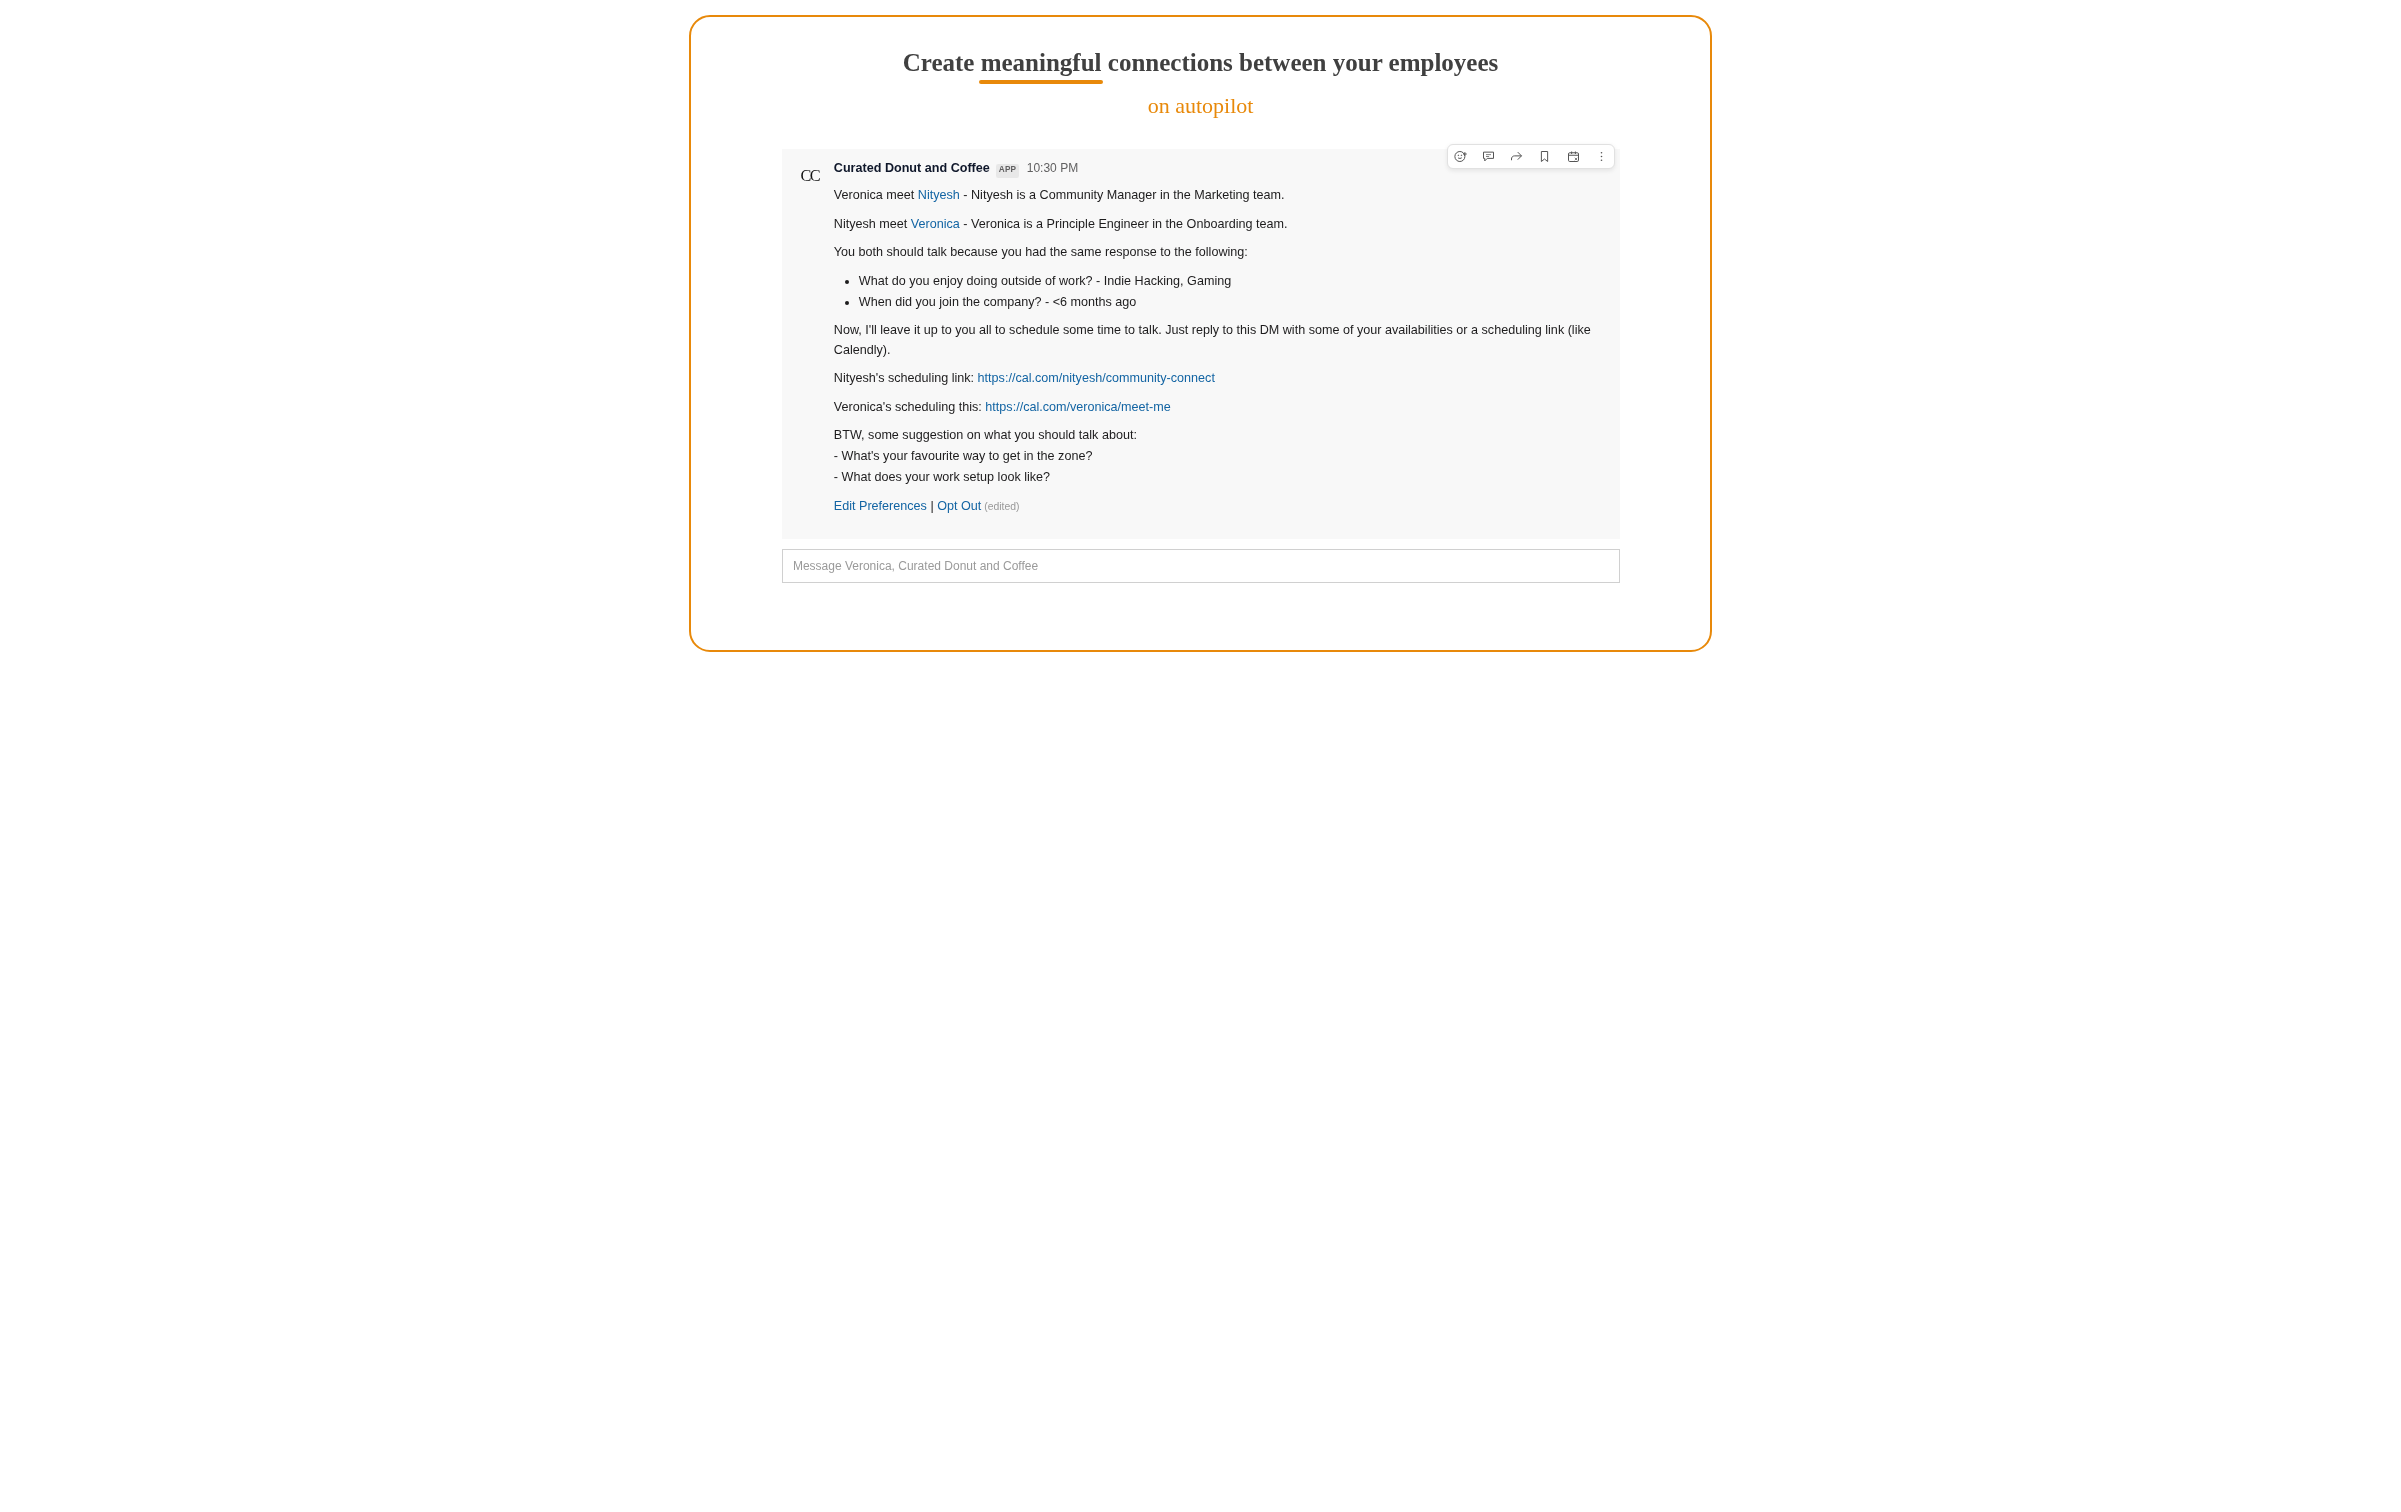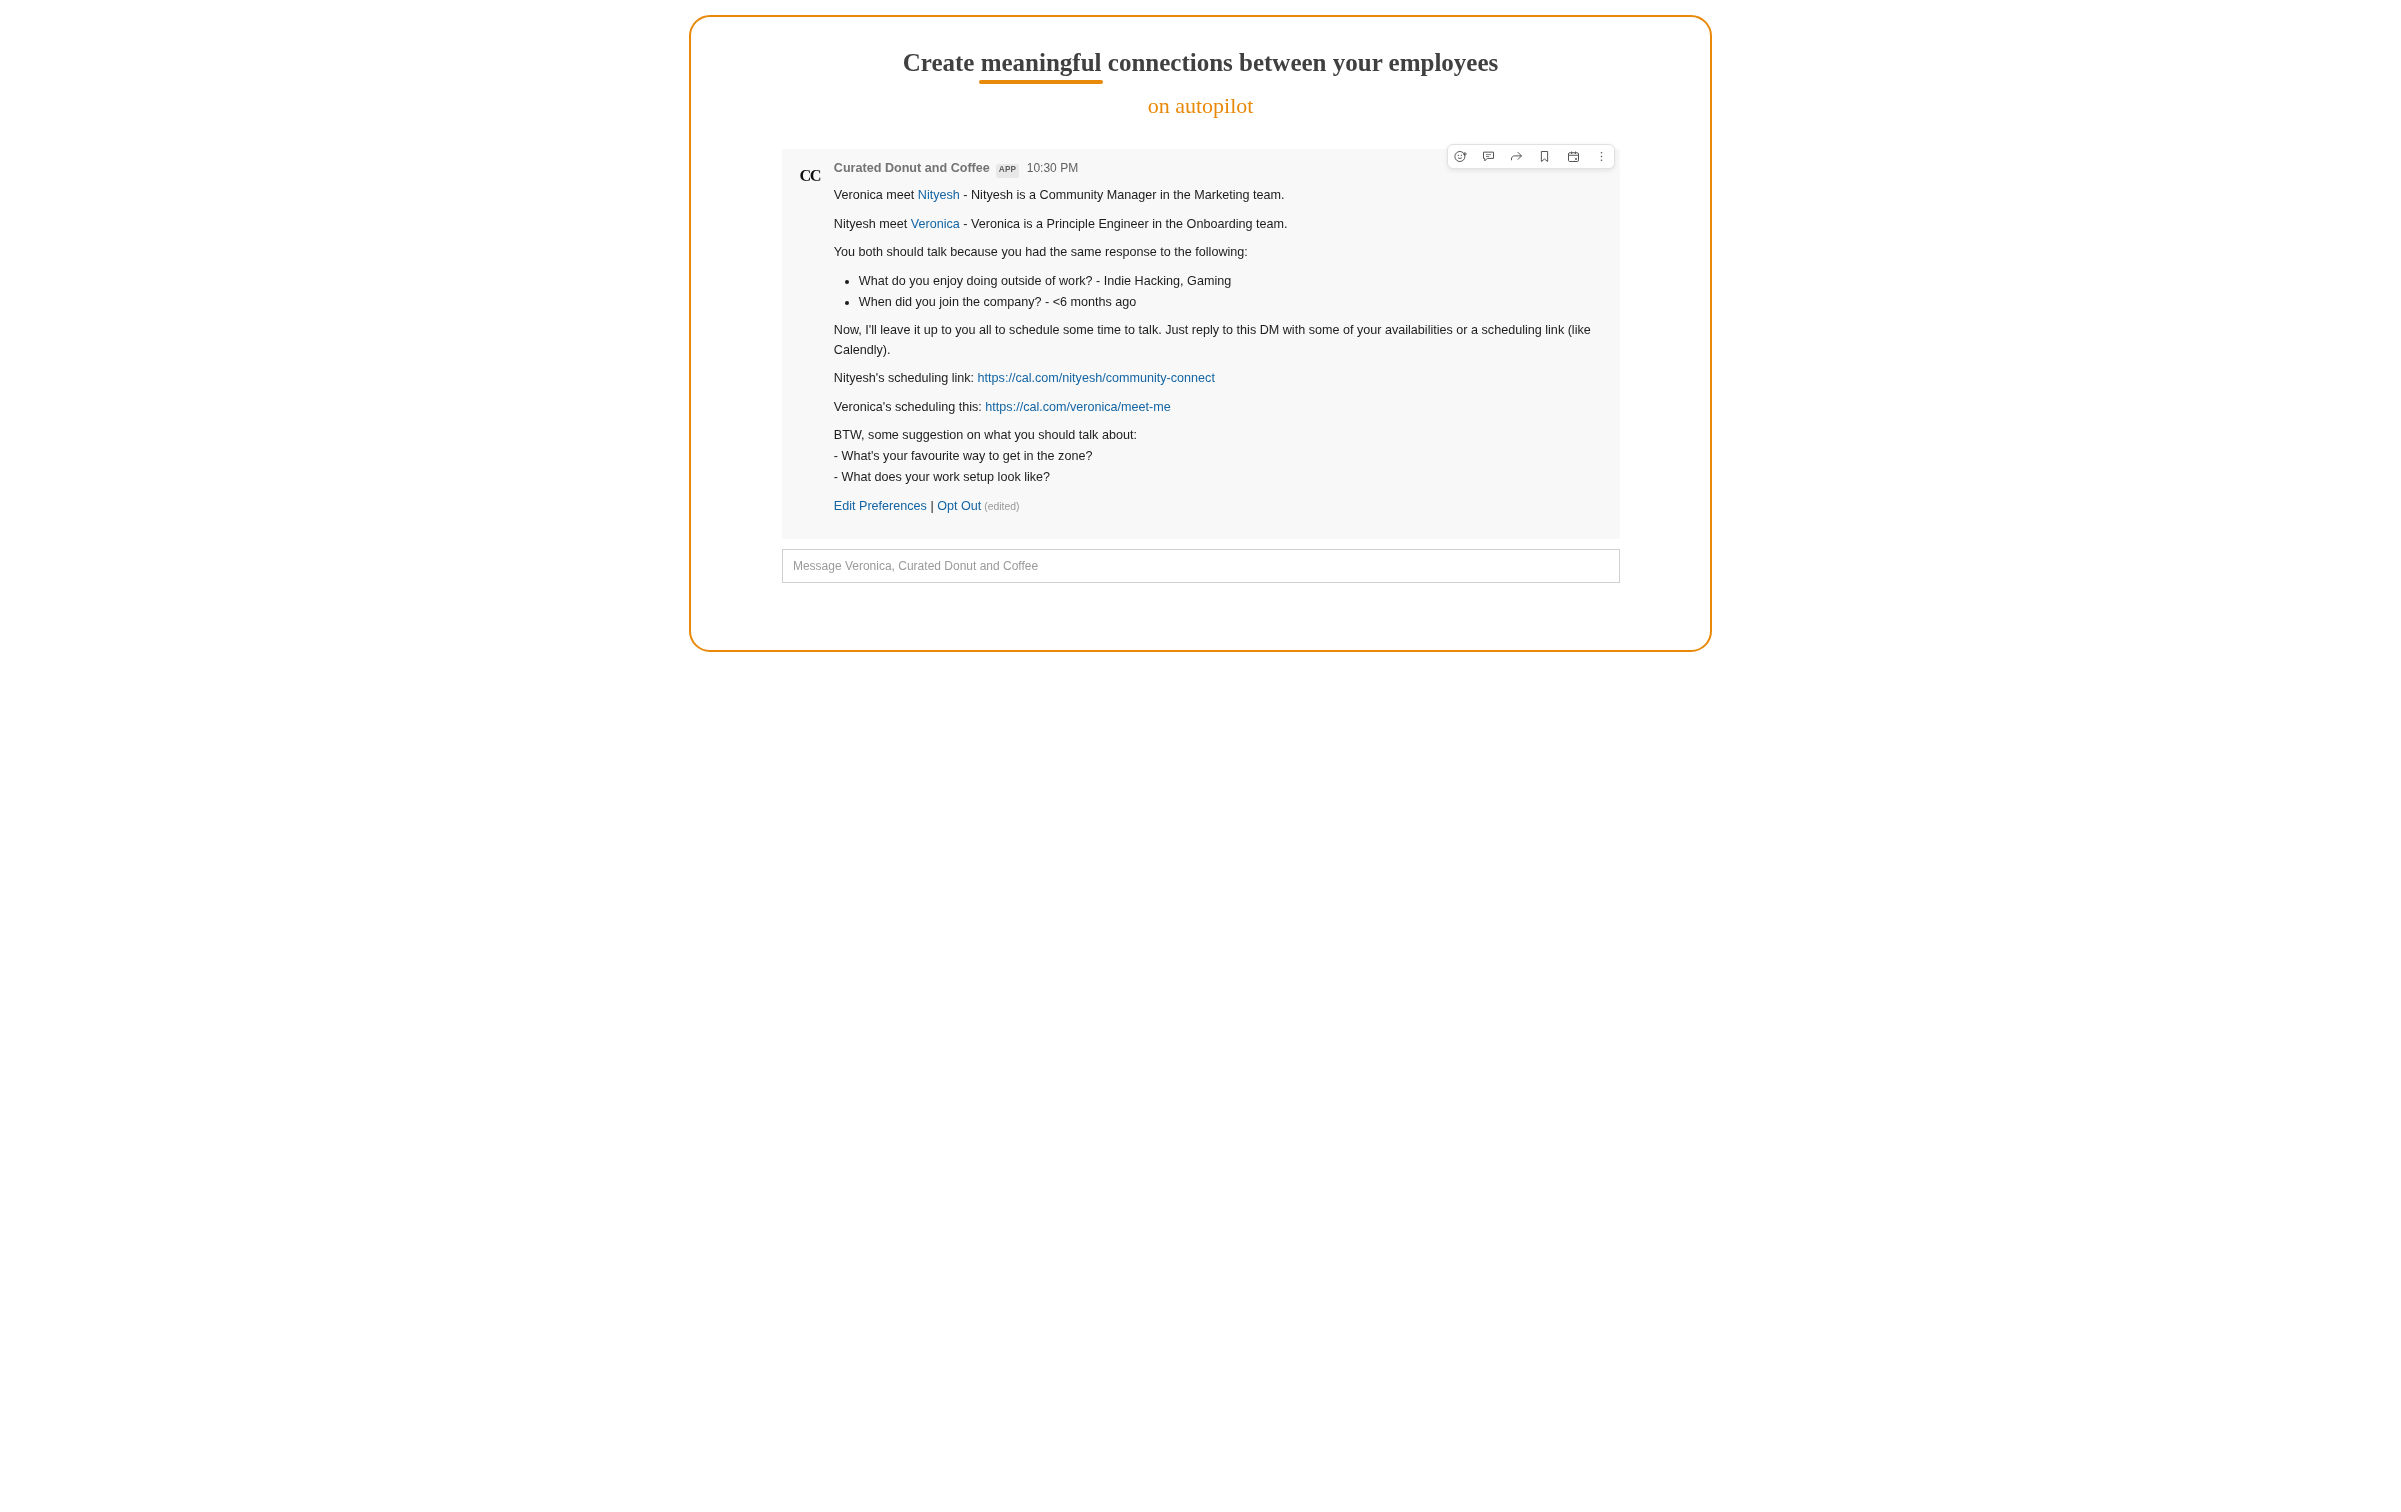--- a/index.html
+++ b/index.html
@@ -62,30 +62,30 @@
     gap: 9px;
   }
   .avatar {
     width: 30px;
     height: 30px;
     flex: 0 0 30px;
     display: flex;
     align-items: center;
     justify-content: center;
     font-family: Georgia, "Times New Roman", serif;
-    font-weight: 700;
+    font-weight: 400;
     font-size: 16.3px;
     letter-spacing: -1.5px;
     color: #111;
     background: #f8f8f8;
     margin-top: 1.5px;
   }
   .msg-body { flex: 1; font-size: 12.6px; line-height: 1.55; color: #1d1c1d; }
   .msg-header { display: flex; align-items: baseline; gap: 6px; margin-bottom: 7.4px; flex-wrap: wrap; }
-  .sender-name { font-weight: 800; font-size: 12.6px; color: #737373; }
+  .sender-name { font-weight: 800; font-size: 12.6px; color: #0f172a; }
   .app-badge {
     font-size: 8.2px;
     font-weight: 700;
     color: #616061;
     background: #e8e8e8;
     border-radius: 2.2px;
     padding: 0.7px 3px;
     letter-spacing: 0.2px;
   }
   .timestamp { font-size: 12px; color: #616061; margin-left: 1.5px; }

